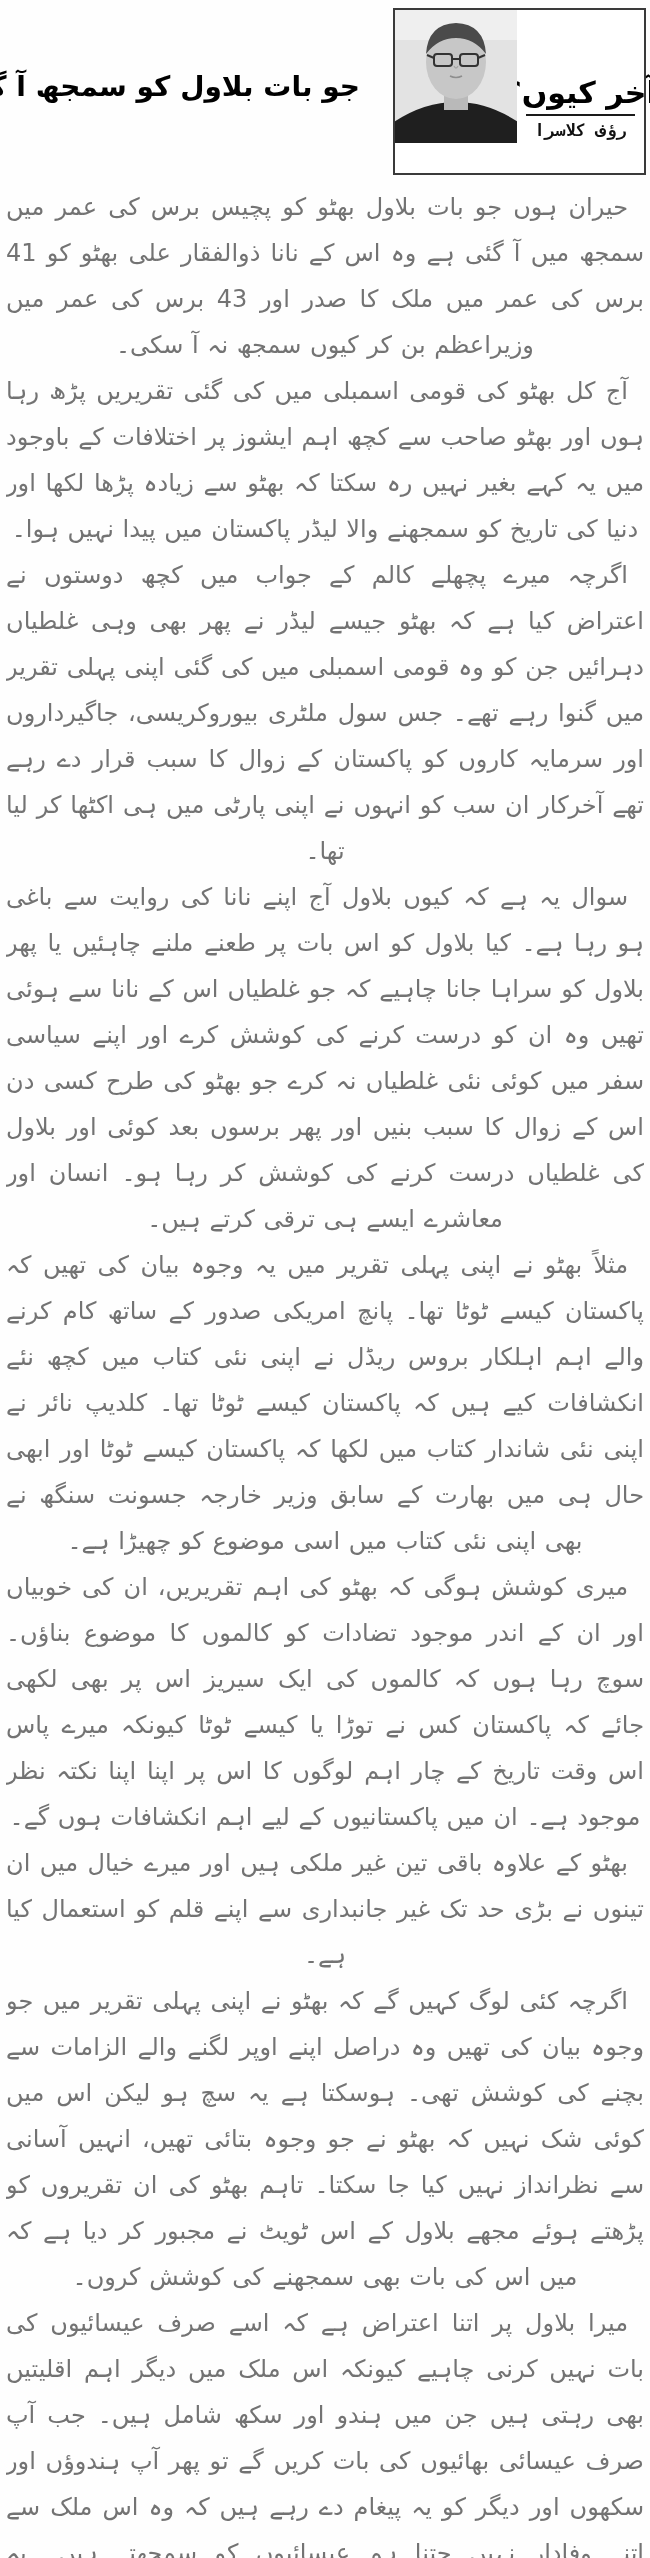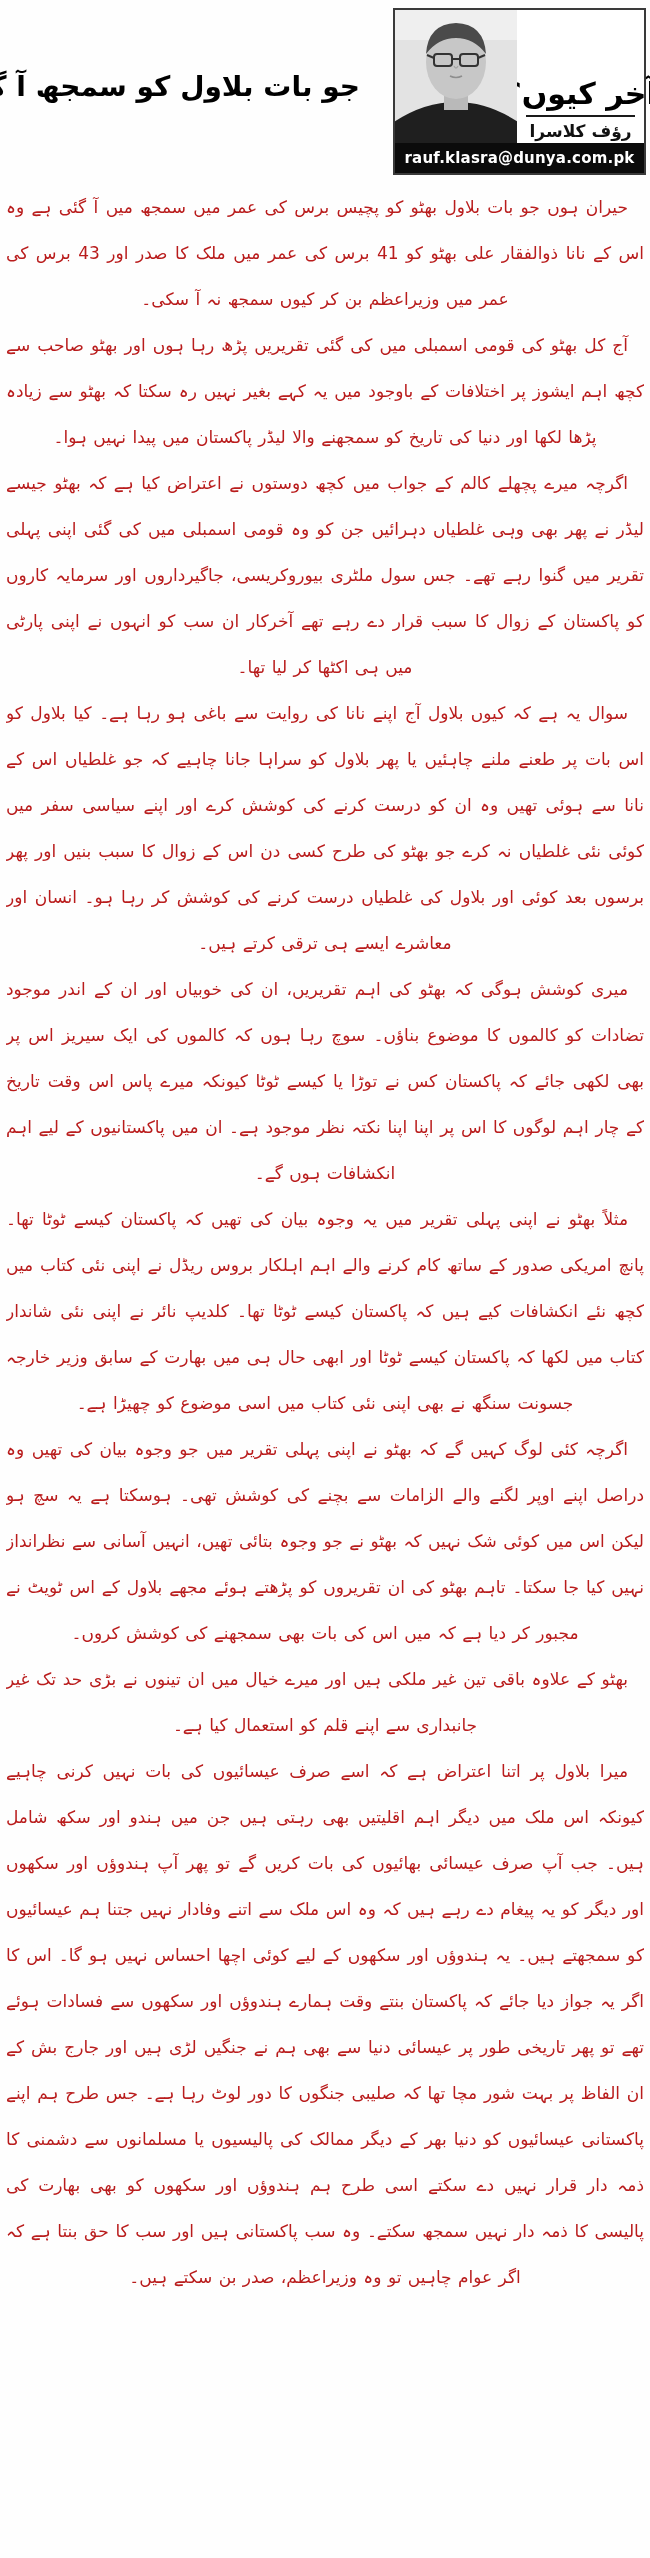--- a/index.html
+++ b/index.html
@@ -58,20 +58,21 @@
     width: 86%;
     height: 2px;
     background: #1a1a1a;
     margin: 5px 0 4px 0;
   }
   .author-name {
     font-size: 17px;
     font-weight: bold;
     color: #111;
     white-space: nowrap;
+    font-family: Liberation Mono, monospace;
   }
   .author-photo {
     width: 49%;
     height: 100%;
     overflow: hidden;
     background: #dcdcdc;
   }
   .author-photo svg { display: block; width: 100%; height: 100%; }
   .email-bar {
     height: 30px;
@@ -104,23 +105,23 @@
     top: 184px;
     right: 6px;
     left: 6px;
     bottom: 0;
     overflow: hidden;
   }
   .article-body p {
     direction: rtl;
     text-align: justify;
     text-align-last: center;
-    font-size: 17px;
+    font-size: 24px;
     line-height: 46px;
-    color: #b91c1c;
+    color: #737373;
     text-indent: 16px;
     word-spacing: 1px;
   }
 </style>
 </head>
 <body>
 
 <div class="page">
 
   <div class="masthead">
@@ -153,31 +154,30 @@
               <line x1="58" y1="49" x2="66" y2="49"></line>
               <line x1="40" y1="48" x2="33" y2="45"></line>
               <line x1="84" y1="48" x2="91" y2="45"></line>
             </g>
 
             <path d="M56 66 Q62 69 68 66" stroke="#8e8e8e" stroke-width="1.6" fill="none"></path>
             <path d="M60 56 Q62 60 64 56" stroke="#a5a5a5" stroke-width="1.4" fill="none"></path>
           </svg>
         </div>
       </div>
-      <div class="email-bar">rauf.klasra@dunya.com.pk</div>
     </div>
 
   </div>
 
   <div class="article-body">
     <p>حیران ہوں جو بات بلاول بھٹو کو پچیس برس کی عمر میں سمجھ میں آ گئی ہے وہ اس کے نانا ذوالفقار علی بھٹو کو 41 برس کی عمر میں ملک کا صدر اور 43 برس کی عمر میں وزیراعظم بن کر کیوں سمجھ نہ آ سکی۔</p>
     <p>آج کل بھٹو کی قومی اسمبلی میں کی گئی تقریریں پڑھ رہا ہوں اور بھٹو صاحب سے کچھ اہم ایشوز پر اختلافات کے باوجود میں یہ کہے بغیر نہیں رہ سکتا کہ بھٹو سے زیادہ پڑھا لکھا اور دنیا کی تاریخ کو سمجھنے والا لیڈر پاکستان میں پیدا نہیں ہوا۔</p>
     <p>اگرچہ میرے پچھلے کالم کے جواب میں کچھ دوستوں نے اعتراض کیا ہے کہ بھٹو جیسے لیڈر نے پھر بھی وہی غلطیاں دہرائیں جن کو وہ قومی اسمبلی میں کی گئی اپنی پہلی تقریر میں گنوا رہے تھے۔ جس سول ملٹری بیوروکریسی، جاگیرداروں اور سرمایہ کاروں کو پاکستان کے زوال کا سبب قرار دے رہے تھے آخرکار ان سب کو انہوں نے اپنی پارٹی میں ہی اکٹھا کر لیا تھا۔</p>
     <p>سوال یہ ہے کہ کیوں بلاول آج اپنے نانا کی روایت سے باغی ہو رہا ہے۔ کیا بلاول کو اس بات پر طعنے ملنے چاہئیں یا پھر بلاول کو سراہا جانا چاہیے کہ جو غلطیاں اس کے نانا سے ہوئی تھیں وہ ان کو درست کرنے کی کوشش کرے اور اپنے سیاسی سفر میں کوئی نئی غلطیاں نہ کرے جو بھٹو کی طرح کسی دن اس کے زوال کا سبب بنیں اور پھر برسوں بعد کوئی اور بلاول کی غلطیاں درست کرنے کی کوشش کر رہا ہو۔ انسان اور معاشرے ایسے ہی ترقی کرتے ہیں۔</p>
+    <p>مثلاً بھٹو نے اپنی پہلی تقریر میں یہ وجوہ بیان کی تھیں کہ پاکستان کیسے ٹوٹا تھا۔ پانچ امریکی صدور کے ساتھ کام کرنے والے اہم اہلکار بروس ریڈل نے اپنی نئی کتاب میں کچھ نئے انکشافات کیے ہیں کہ پاکستان کیسے ٹوٹا تھا۔ کلدیپ نائر نے اپنی نئی شاندار کتاب میں لکھا کہ پاکستان کیسے ٹوٹا اور ابھی حال ہی میں بھارت کے سابق وزیر خارجہ جسونت سنگھ نے بھی اپنی نئی کتاب میں اسی موضوع کو چھیڑا ہے۔</p>
     <p>میری کوشش ہوگی کہ بھٹو کی اہم تقریریں، ان کی خوبیاں اور ان کے اندر موجود تضادات کو کالموں کا موضوع بناؤں۔ سوچ رہا ہوں کہ کالموں کی ایک سیریز اس پر بھی لکھی جائے کہ پاکستان کس نے توڑا یا کیسے ٹوٹا کیونکہ میرے پاس اس وقت تاریخ کے چار اہم لوگوں کا اس پر اپنا اپنا نکتہ نظر موجود ہے۔ ان میں پاکستانیوں کے لیے اہم انکشافات ہوں گے۔</p>
-    <p>مثلاً بھٹو نے اپنی پہلی تقریر میں یہ وجوہ بیان کی تھیں کہ پاکستان کیسے ٹوٹا تھا۔ پانچ امریکی صدور کے ساتھ کام کرنے والے اہم اہلکار بروس ریڈل نے اپنی نئی کتاب میں کچھ نئے انکشافات کیے ہیں کہ پاکستان کیسے ٹوٹا تھا۔ کلدیپ نائر نے اپنی نئی شاندار کتاب میں لکھا کہ پاکستان کیسے ٹوٹا اور ابھی حال ہی میں بھارت کے سابق وزیر خارجہ جسونت سنگھ نے بھی اپنی نئی کتاب میں اسی موضوع کو چھیڑا ہے۔</p>
+    <p>بھٹو کے علاوہ باقی تین غیر ملکی ہیں اور میرے خیال میں ان تینوں نے بڑی حد تک غیر جانبداری سے اپنے قلم کو استعمال کیا ہے۔</p>
     <p>اگرچہ کئی لوگ کہیں گے کہ بھٹو نے اپنی پہلی تقریر میں جو وجوہ بیان کی تھیں وہ دراصل اپنے اوپر لگنے والے الزامات سے بچنے کی کوشش تھی۔ ہوسکتا ہے یہ سچ ہو لیکن اس میں کوئی شک نہیں کہ بھٹو نے جو وجوہ بتائی تھیں، انہیں آسانی سے نظرانداز نہیں کیا جا سکتا۔ تاہم بھٹو کی ان تقریروں کو پڑھتے ہوئے مجھے بلاول کے اس ٹویٹ نے مجبور کر دیا ہے کہ میں اس کی بات بھی سمجھنے کی کوشش کروں۔</p>
-    <p>بھٹو کے علاوہ باقی تین غیر ملکی ہیں اور میرے خیال میں ان تینوں نے بڑی حد تک غیر جانبداری سے اپنے قلم کو استعمال کیا ہے۔</p>
     <p>میرا بلاول پر اتنا اعتراض ہے کہ اسے صرف عیسائیوں کی بات نہیں کرنی چاہیے کیونکہ اس ملک میں دیگر اہم اقلیتیں بھی رہتی ہیں جن میں ہندو اور سکھ شامل ہیں۔ جب آپ صرف عیسائی بھائیوں کی بات کریں گے تو پھر آپ ہندوؤں اور سکھوں اور دیگر کو یہ پیغام دے رہے ہیں کہ وہ اس ملک سے اتنے وفادار نہیں جتنا ہم عیسائیوں کو سمجھتے ہیں۔ یہ ہندوؤں اور سکھوں کے لیے کوئی اچھا احساس نہیں ہو گا۔ اس کا اگر یہ جواز دیا جائے کہ پاکستان بنتے وقت ہمارے ہندوؤں اور سکھوں سے فسادات ہوئے تھے تو پھر تاریخی طور پر عیسائی دنیا سے بھی ہم نے جنگیں لڑی ہیں اور جارج بش کے ان الفاظ پر بہت شور مچا تھا کہ صلیبی جنگوں کا دور لوٹ رہا ہے۔ جس طرح ہم اپنے پاکستانی عیسائیوں کو دنیا بھر کے دیگر ممالک کی پالیسیوں یا مسلمانوں سے دشمنی کا ذمہ دار قرار نہیں دے سکتے اسی طرح ہم ہندوؤں اور سکھوں کو بھی بھارت کی پالیسی کا ذمہ دار نہیں سمجھ سکتے۔ وہ سب پاکستانی ہیں اور سب کا حق بنتا ہے کہ اگر عوام چاہیں تو وہ وزیراعظم، صدر بن سکتے ہیں۔</p>
 
   </div>
 
 </div>
 
 </body></html>

